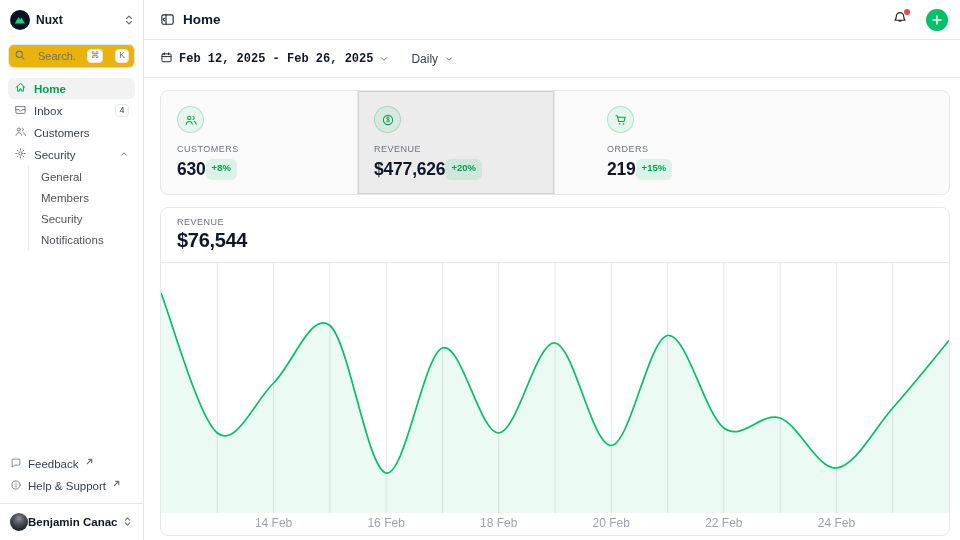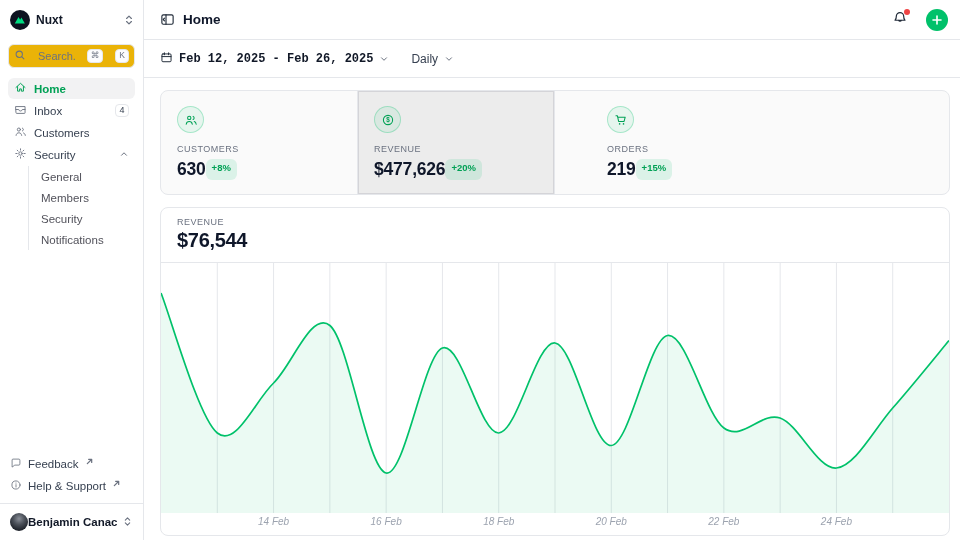--- a/index.html
+++ b/index.html
@@ -79,22 +79,22 @@
 
   
   .chart-card { margin-top:12px; border:1px solid #e5e7eb; border-radius:8px; overflow:hidden;
     background:#fff; }
   .chart-head { padding:9px 16px 10px 16px; border-bottom:1px solid #e5e7eb; }
   .chart-label { font-size:9px; letter-spacing:.5px; color:#6b7280; text-transform:uppercase; }
   .chart-value { font-size:20px; font-weight:700; color:#0f172a; letter-spacing:-.3px; margin-top:2px; }
   .plot-wrap { position:relative; height:250px; }
   .plot-wrap svg { display:block; width:100%; height:250px; }
   .x-axis { position:relative; height:22px; }
-  .x-tick { position:absolute; top:3px; transform:translateX(-50%); font-size:10px; color:#9ca3af;
-    white-space:nowrap;font-style:italic; }
+  .x-tick { position:absolute; top:3px; transform:translateX(-50%); font-size:12px; color:#9ca3af;
+    white-space:nowrap; }
 
   svg .stroke-gray { stroke:#6b7280; fill:none; stroke-width:1.4; stroke-linecap:round; stroke-linejoin:round; }
   svg .stroke-dark { stroke:#1f2937; fill:none; stroke-width:1.5; stroke-linecap:round; stroke-linejoin:round; }
   svg .stroke-green { stroke:#00A155; fill:none; stroke-width:1.5; stroke-linecap:round; stroke-linejoin:round; }
 </style>
 </head>
 <body>
 
 <div class="page">
 

